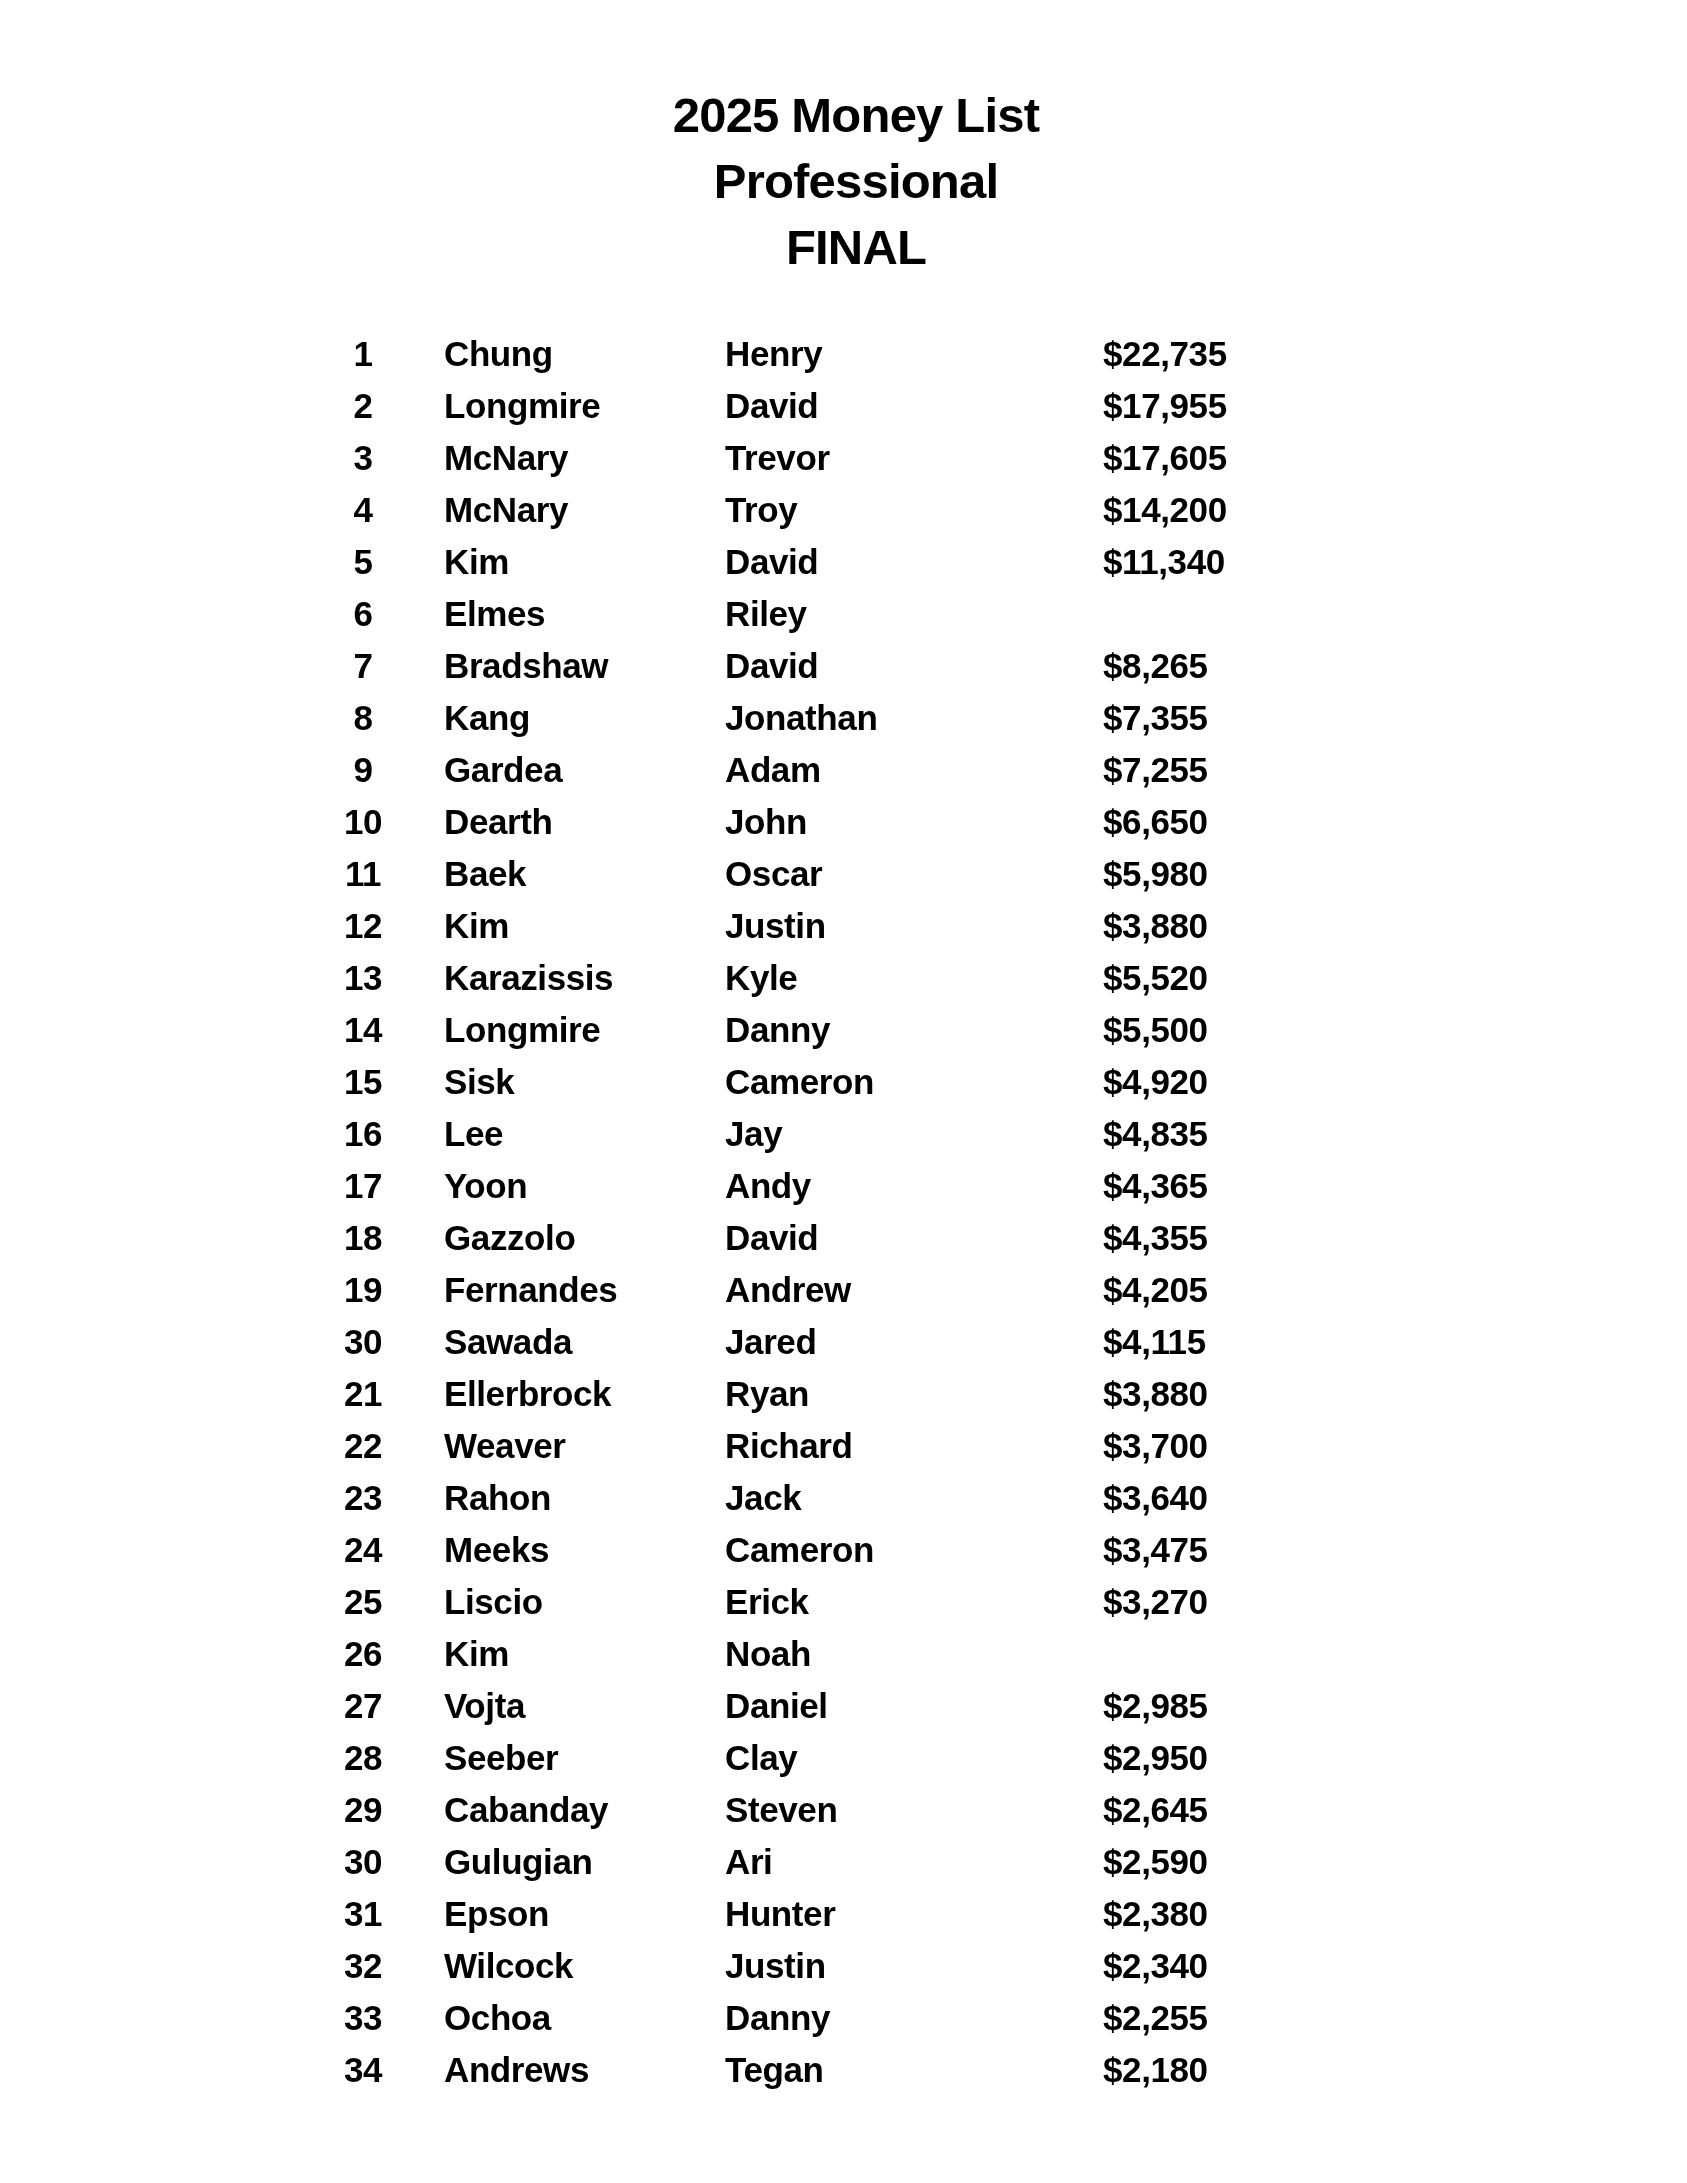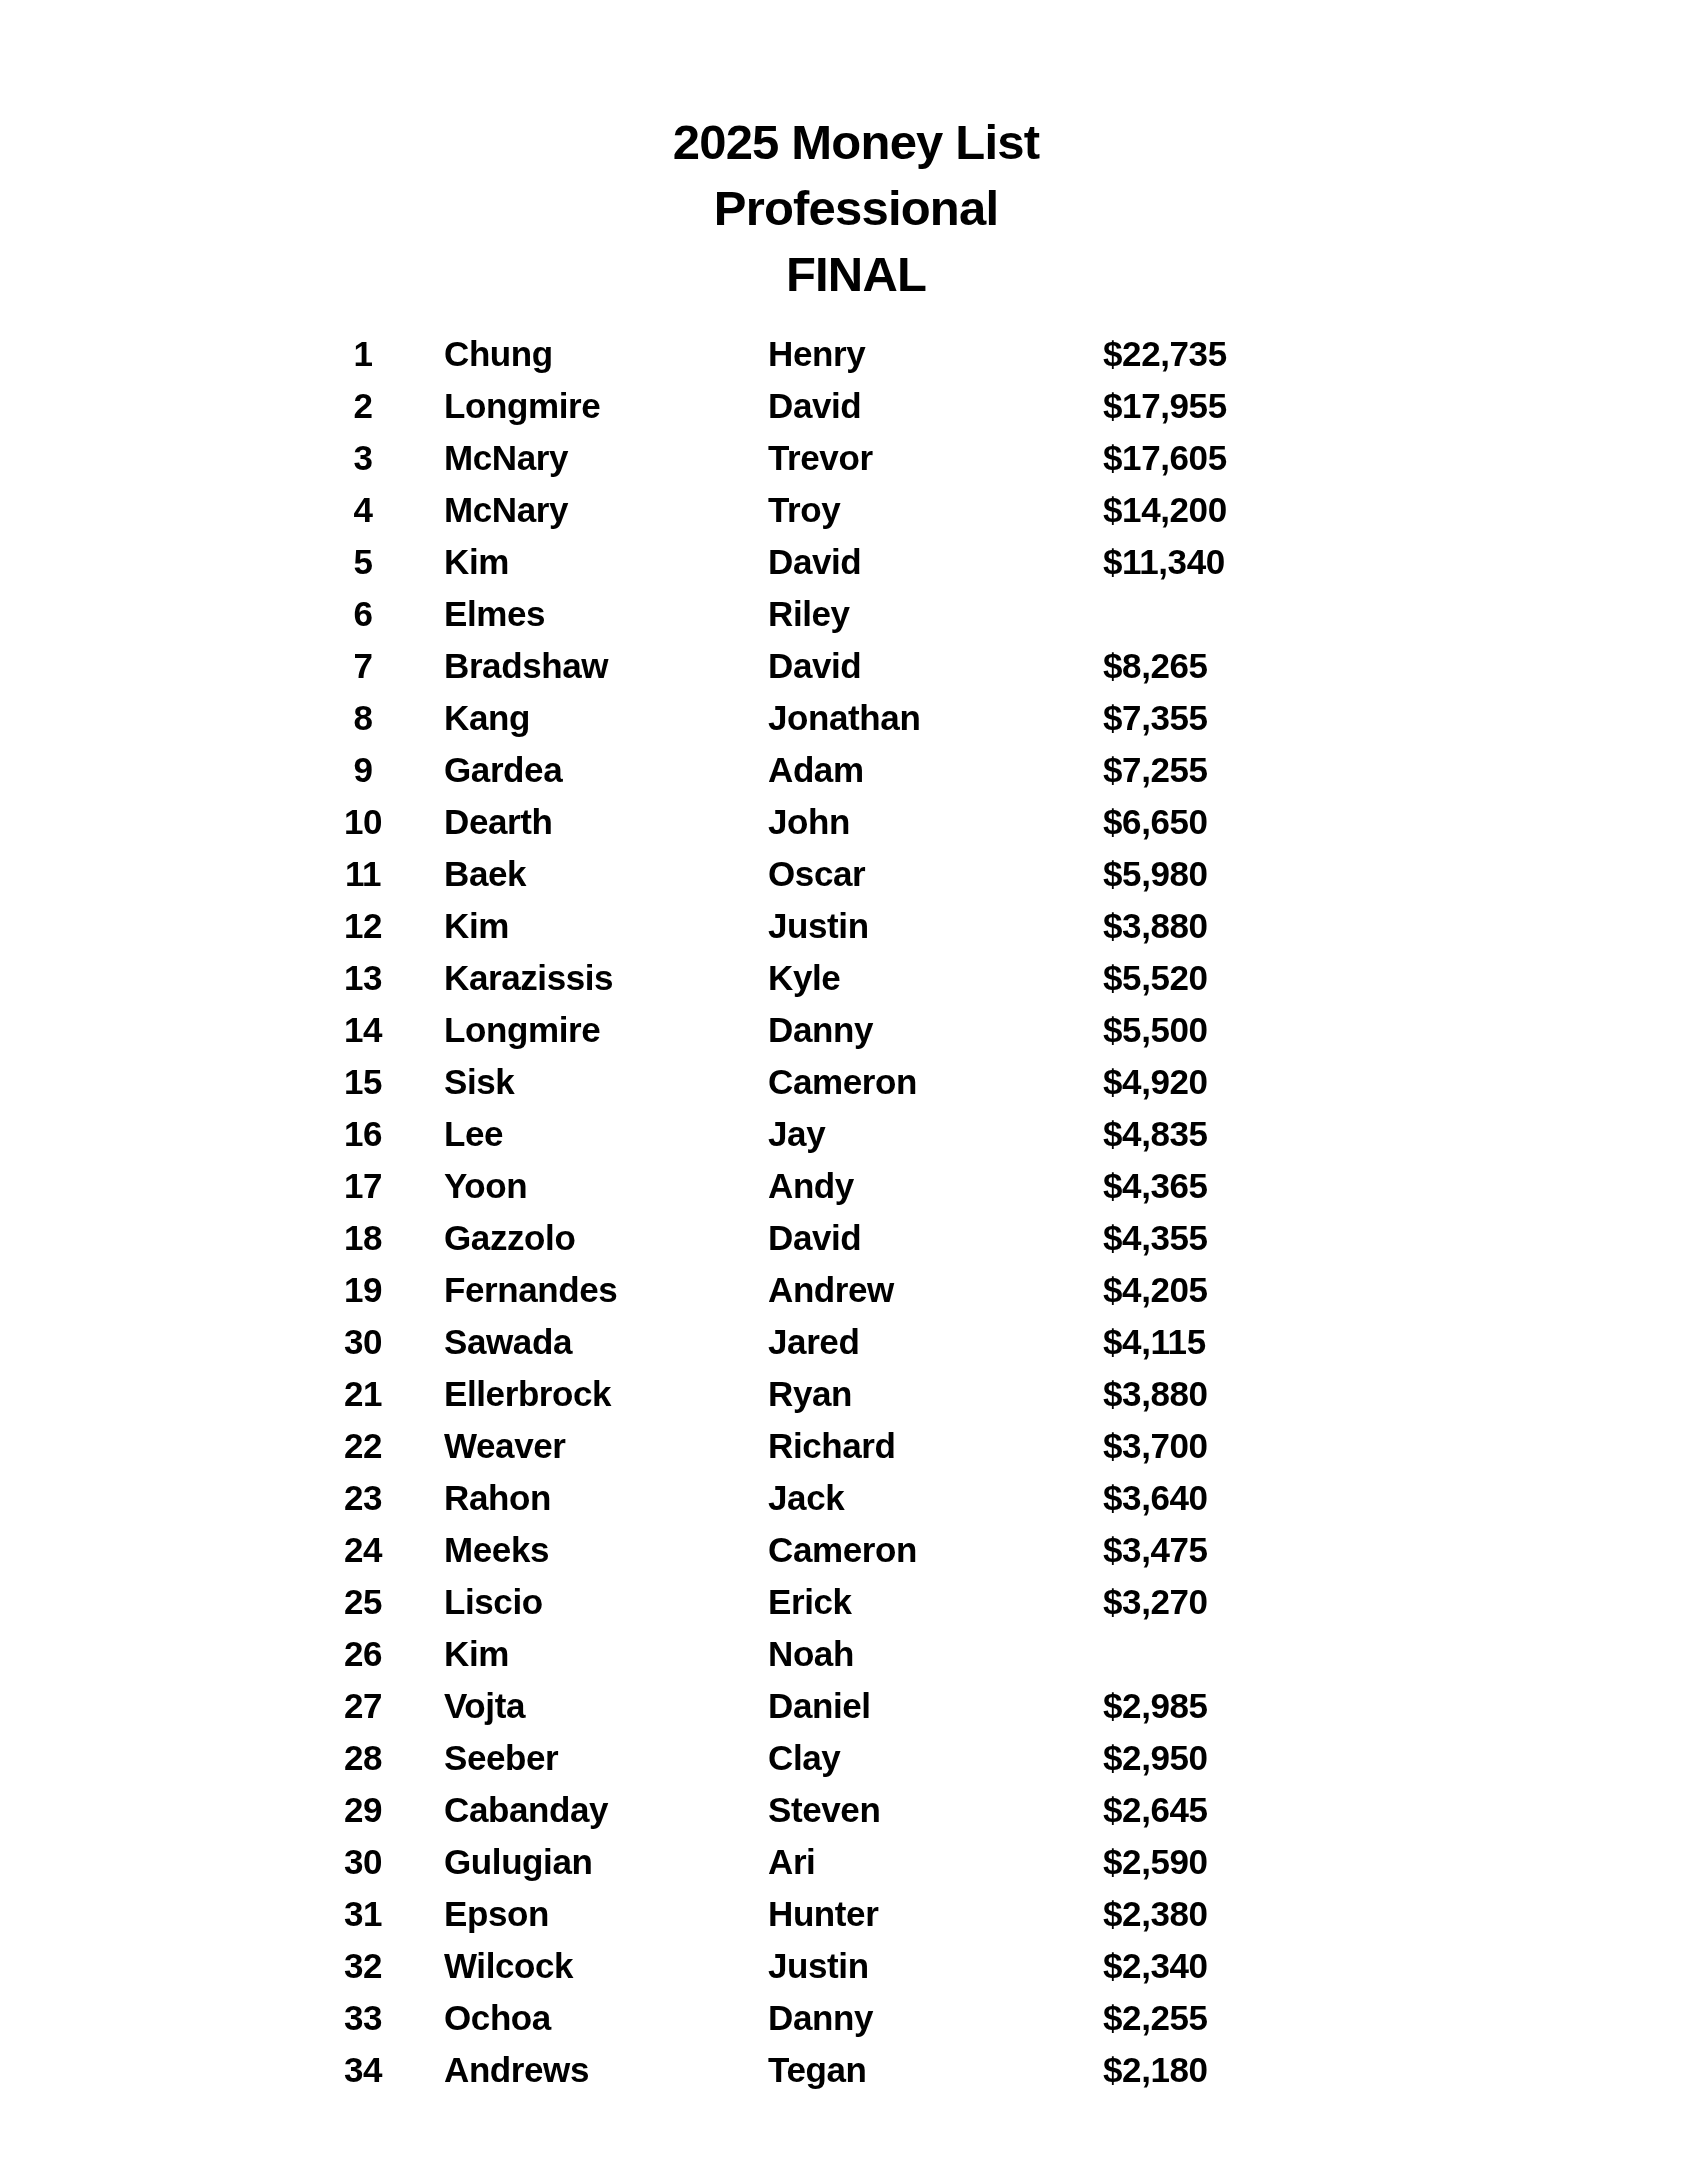--- a/index.html
+++ b/index.html
@@ -14,21 +14,21 @@
   }
   .page {
     position: relative;
     width: 1687px;
     height: 2183px;
     background: #ffffff;
     overflow: hidden;
   }
   .title-block {
     position: absolute;
-    top: 109px;
+    top: 82px;
     left: 25px;
     width: 1662px;
     text-align: center;
     font-size: 49px;
     line-height: 66px;
     letter-spacing: -0.8px;
   }
   .list {
     position: absolute;
     top: 328px;
@@ -52,21 +52,21 @@
     left: 321px;
     width: 84px;
     text-align: center;
   }
   .last-name-cell {
     left: 444px;
     width: 337px;
     text-align: left;
   }
   .first-name-cell {
-    left: 768px;
+    left: 725px;
     width: 329px;
     text-align: left;
   }
   .amount-cell {
     left: 1103px;
     width: 354px;
   }
 </style>
 </head>
 <body>

